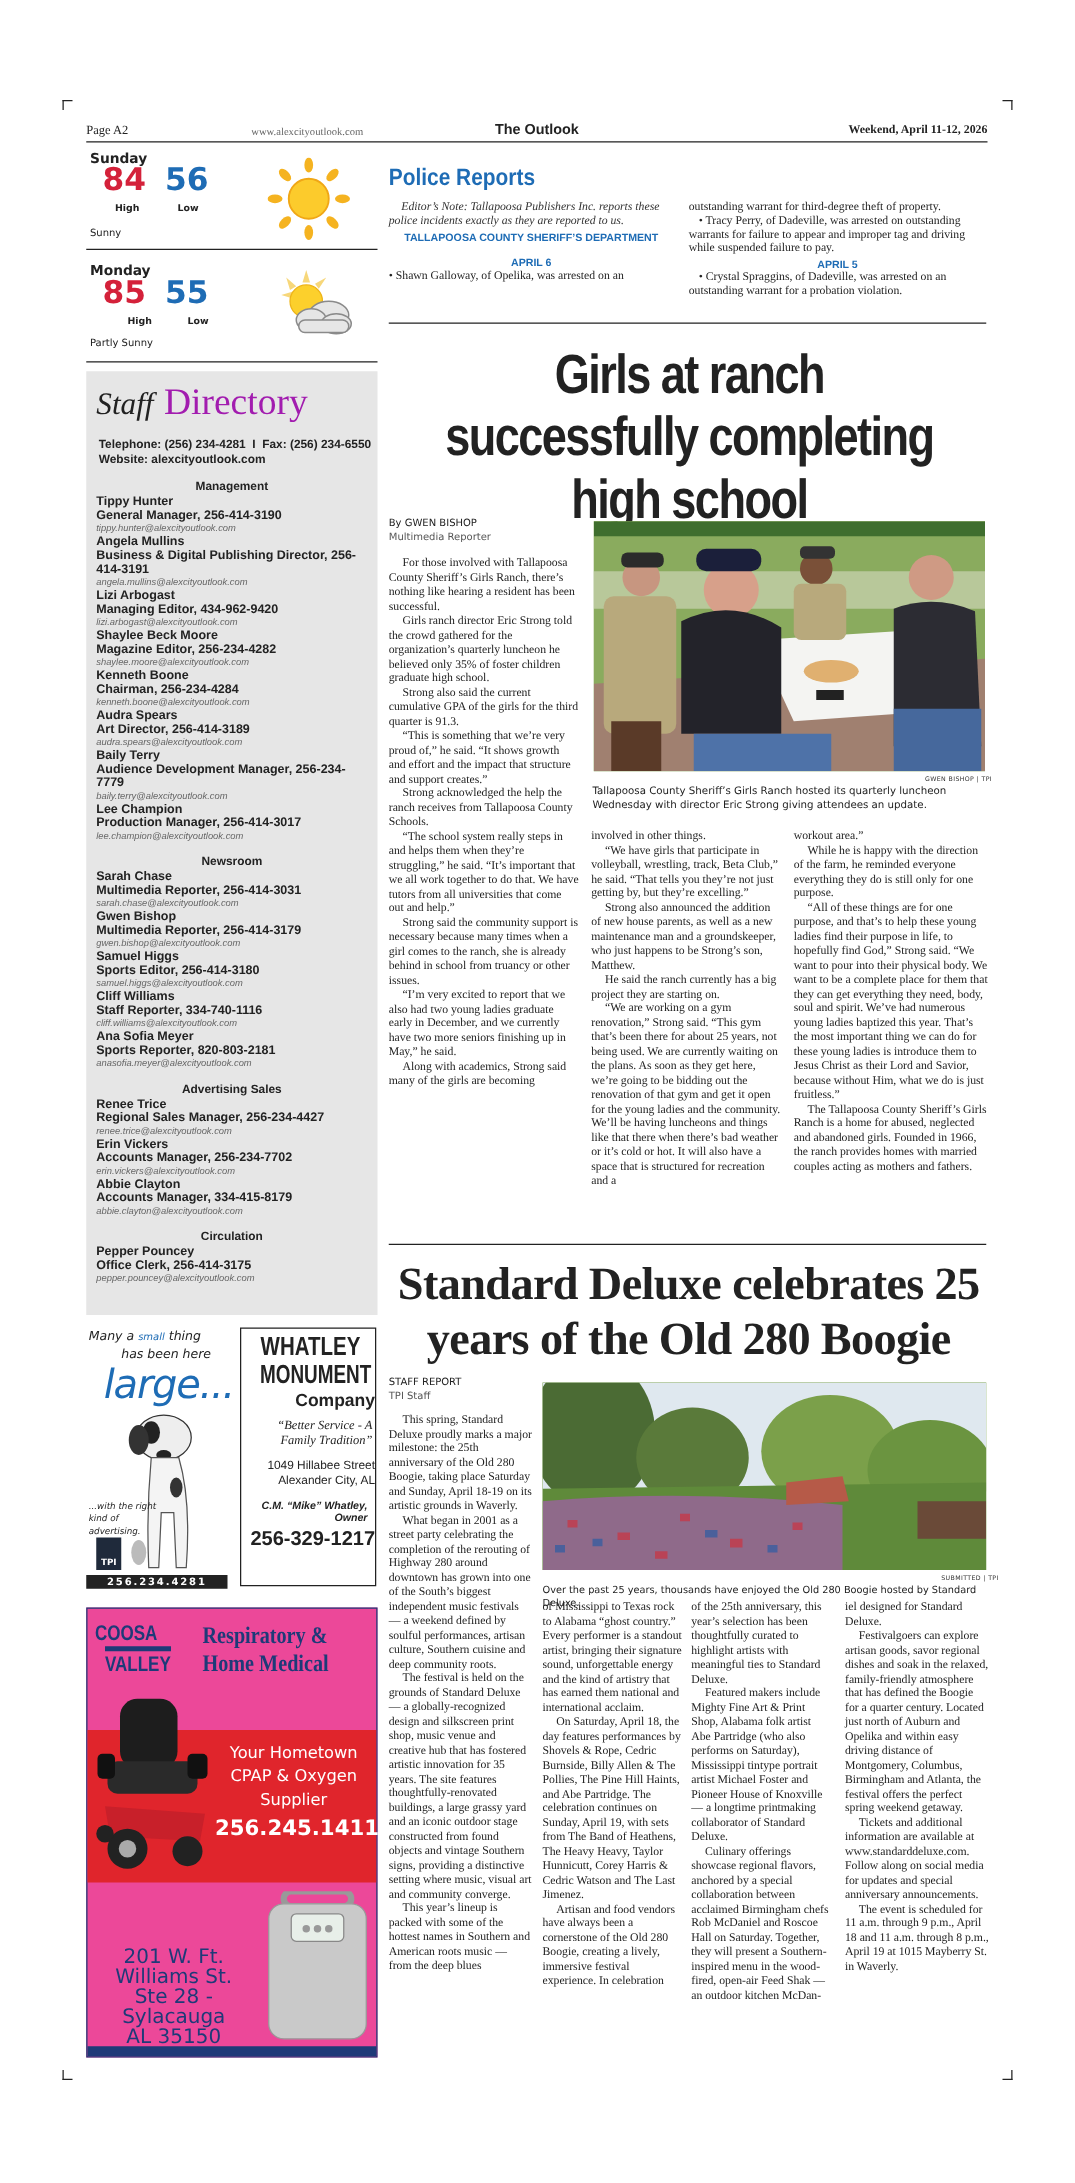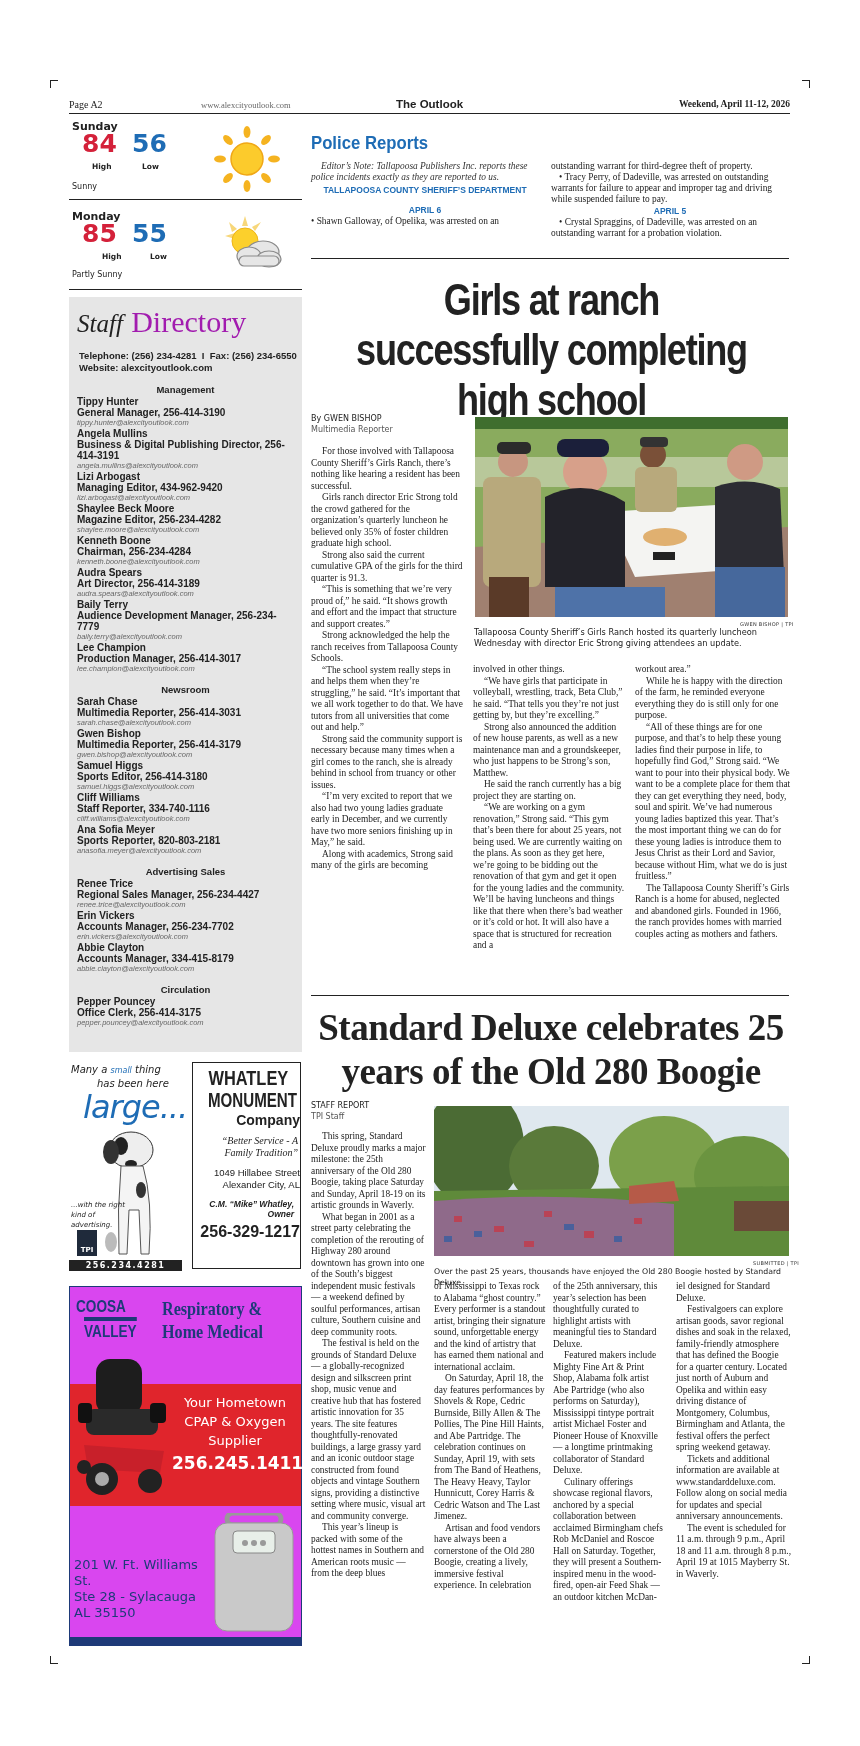--- a/index.html
+++ b/index.html
@@ -21,21 +21,21 @@
 .sd{position:absolute;left:69px;top:297px;width:233px;height:755px;background:#e6e6e6;padding:10px 8px 0 8px;font-family:"Liberation Sans",sans-serif}
 .sd-title{font-size:30px;line-height:30px;margin-left:0px}
 .sd-title .s{font-family:"Liberation Serif",serif;font-style:italic;color:#222;font-size:25px}
 .sd-title .d{font-family:"Liberation Serif",serif;color:#a21caf;font-size:30px}
 .sd-contact{font-weight:bold;font-size:9.5px;line-height:12px;margin-top:11px;margin-left:2px}
 .sd-sec{text-align:center;font-weight:bold;font-size:9.5px;margin-top:10px;line-height:12px}
 .sd-p{font-weight:bold;font-size:10px;line-height:11px;margin-left:0}
 .sd-e{font-family:Liberation Sans, sans-serif;font-style:italic;font-size:7.5px;color:#666;line-height:10px}
 .ad1{position:absolute;left:69px;top:1062px;width:116px;height:212px;font-family:"DejaVu Sans",sans-serif}
 .ad2{position:absolute;left:192px;top:1062px;width:109px;height:207px;border:1.5px solid #222;text-align:right}
-.ad3{position:absolute;left:69px;top:1286px;width:233px;height:360px;border:1px solid #1e3a78;background:#d946ef}
+.ad3{position:absolute;left:69px;top:1286px;width:233px;height:360px;border:1px solid #1e3a78;background:#ec4899}
 .h1a{position:absolute;left:308px;top:275px;width:487px;text-align:center;font-family:"Liberation Sans",sans-serif;font-weight:bold;font-size:44px;line-height:50px;color:#222;letter-spacing:-1.5px;transform:scaleX(0.82);transform-origin:center}
 .byline{position:absolute;left:311px;top:413px;font-family:"DejaVu Sans",sans-serif;font-size:8px;line-height:11px}
 .byline .r{color:#555}
 .col{position:absolute;font-family:"Liberation Serif",serif;font-size:9.4px;line-height:11.5px;color:#222;text-align:left}
 .col p{text-indent:11px}
 .photo1{position:absolute;left:475px;top:417px;width:313px;height:200px;overflow:hidden;background:#7e9d4e}
 .credit{position:absolute;font-family:"DejaVu Sans",sans-serif;font-size:5px;color:#333;letter-spacing:0.3px}
 .caption{position:absolute;font-family:"DejaVu Sans",sans-serif;font-size:8.2px;line-height:11px;color:#222}
 .rule{position:absolute;height:1.5px;background:#222}
 .h1b{position:absolute;left:306px;top:1006px;width:490px;text-align:center;font-family:"Liberation Serif",serif;font-weight:bold;font-size:37px;line-height:44px;color:#222;letter-spacing:-0.5px}
@@ -242,21 +242,21 @@
       <circle cx="28" cy="124" r="7" fill="#aaa"></circle>
     <circle cx="76" cy="126" r="12" fill="#222"></circle>
       <circle cx="10" cy="112" r="7" fill="#222"></circle>
   </svg>
   <div style="position:absolute;left:102px;top:106px;width:126px;text-align:center;color:#fff;font-family:'DejaVu Sans',sans-serif;font-size:13px;line-height:19px">
     <div>Your Hometown</div>
     <div>CPAP &amp; Oxygen</div>
     <div>Supplier</div>
   </div>
   <div style="position:absolute;left:102px;top:166px;width:126px;text-align:center;color:#fff;font-family:'DejaVu Sans',sans-serif;font-weight:bold;font-size:17px">256.245.1411</div>
-  <div style="position:absolute;left:4px;top:270px;width:130px;text-align:left;color:#1e3a78;font-family:'DejaVu Sans',sans-serif;font-size:13px;line-height:16px">
+  <div style="position:absolute;left:4px;top:270px;width:130px;text-align:center;color:#1e3a78;font-family:'DejaVu Sans',sans-serif;font-size:16px;line-height:16px">
     <div>201 W. Ft. Williams St.</div>
     <div>Ste 28 - Sylacauga</div>
     <div>AL 35150</div>
   </div>
   <svg class="abs" style="left:143px;top:226px" width="82" height="120" viewBox="0 0 82 120">
     <rect x="14" y="0" width="54" height="12" rx="6" fill="none" stroke="#999" stroke-width="5"></rect>
     <rect x="2" y="10" width="78" height="108" rx="12" fill="#c9c9c9" stroke="#999"></rect>
     <rect x="20" y="18" width="42" height="22" rx="4" fill="#e8efe9" stroke="#888"></rect>
     <circle cx="32" cy="30" r="3" fill="#999"></circle>
       <circle cx="41" cy="30" r="3" fill="#999"></circle>

